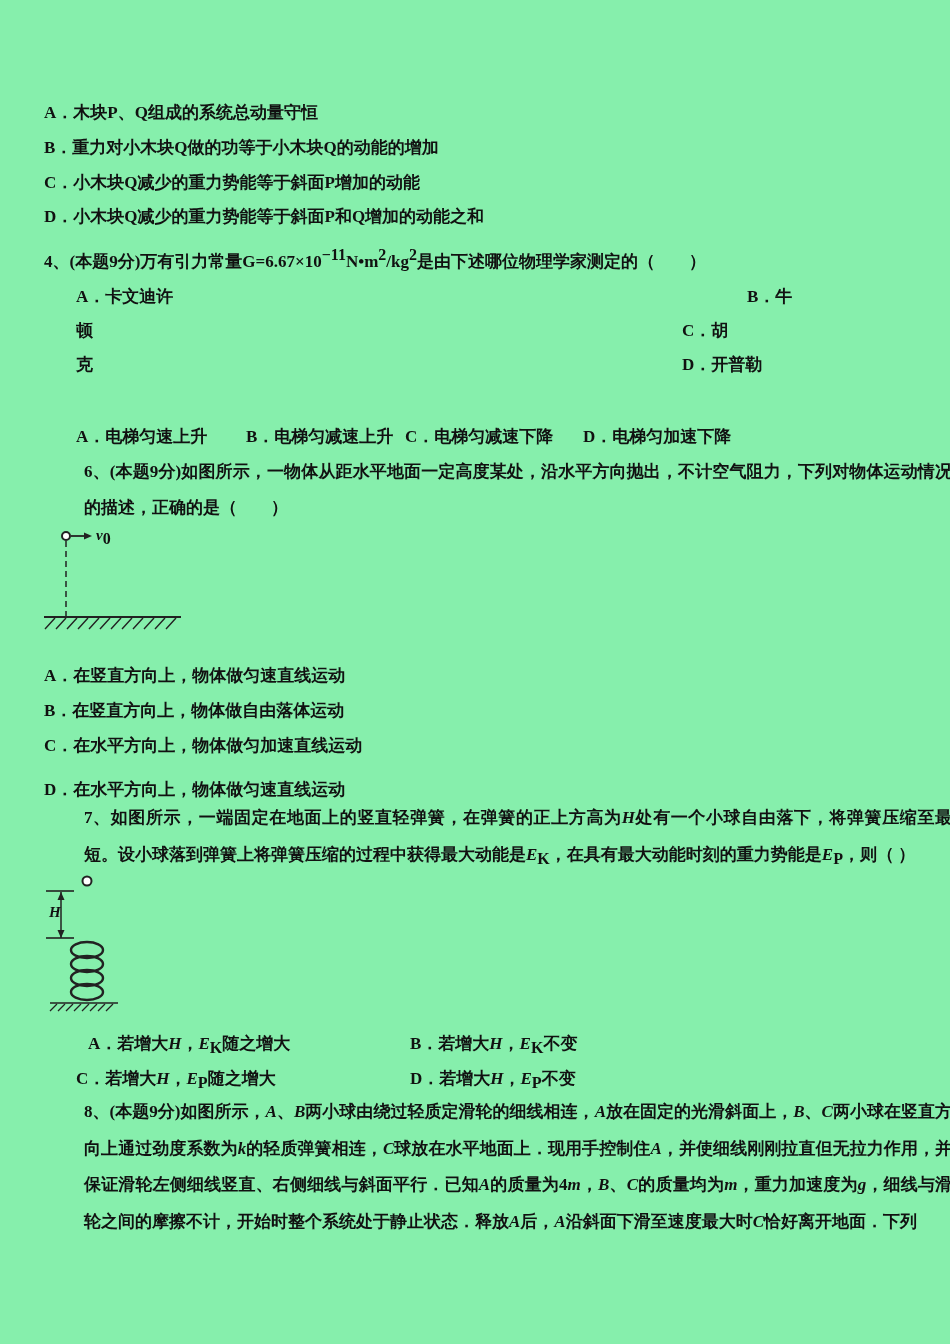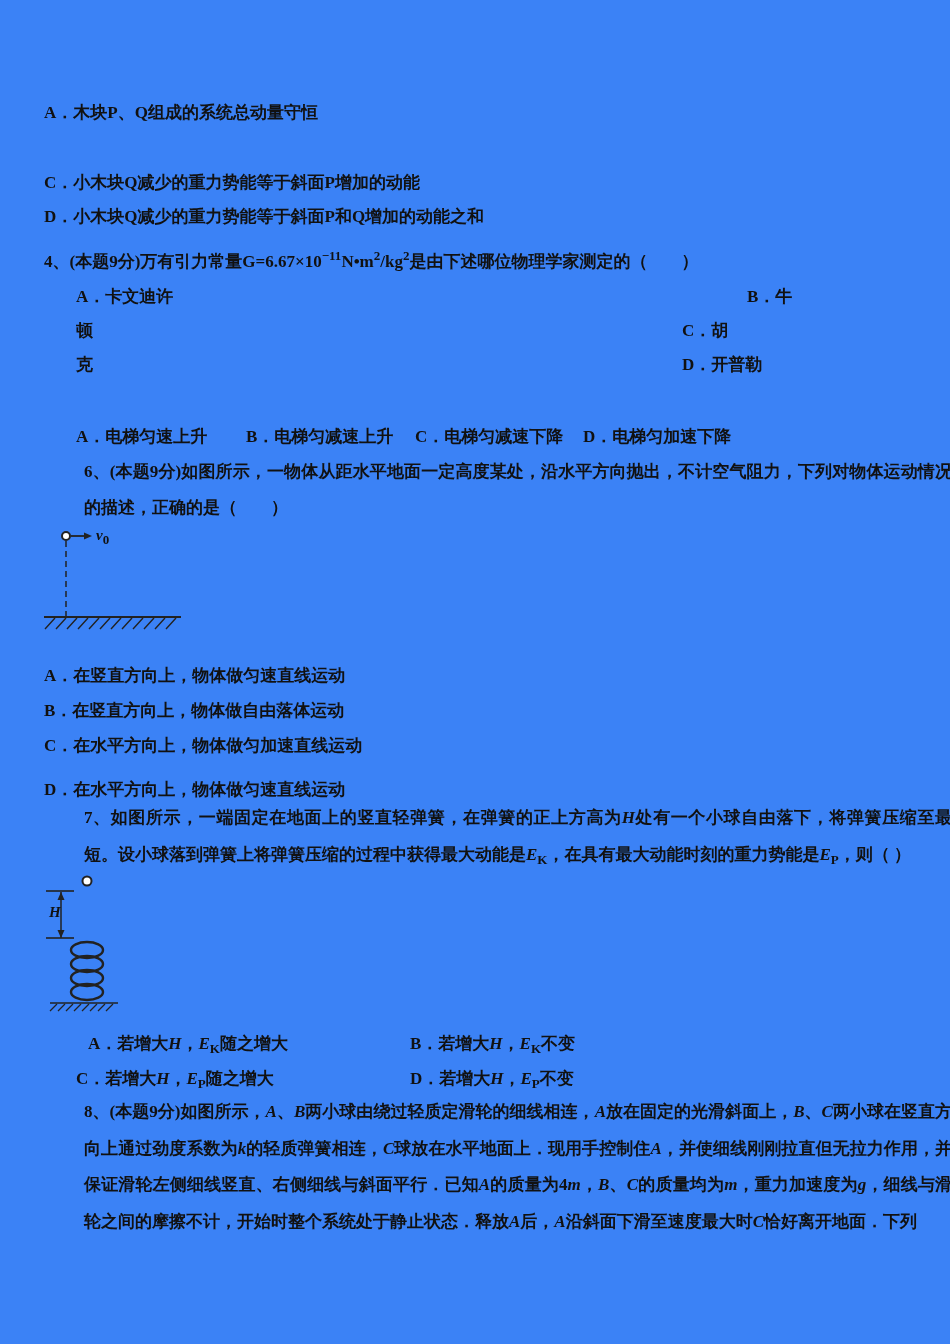--- a/index.html
+++ b/index.html
@@ -1,61 +1,62 @@
 <!DOCTYPE html>
 <html><head>
 <meta charset="utf-8">
 <style>
   html,body{margin:0;padding:0;background:#ffffff;}
   .page{
     position:relative;
     width:950px;height:1344px;
-    background:#3b82f6;
+    background:#86efac;
     color:#111111;
     font-family:"Liberation Serif","DejaVu Serif",serif;
     font-weight:700;
     font-size:17px;
     overflow:hidden;
   }
   .ln{position:absolute;left:44px;width:868px;height:24px;line-height:24px;white-space:nowrap;}
   .par{position:absolute;left:44px;width:868px;text-align:justify;margin-left:40px;}
   .cell{position:absolute;top:0;white-space:nowrap;margin-left:32px;}
-  sup,sub{font-size:13px;line-height:0;}
+  sup,sub{font-size:16px;line-height:0;}
   i{font-style:italic;}
   .diagram{position:absolute;text-decoration:underline;}
   .dlabel{position:absolute;font-size:15px;line-height:15px;white-space:nowrap;}
   svg{display:block;}
 </style>
 </head>
 <body>
 
 <div class="page">
 
   <div class="ln" style="top:101px">A．木块P、Q组成的系统总动量守恒</div>
+  <div class="ln" style="top:136px">B．重力对小木块Q做的功等于小木块Q的动能的增加</div>
   <div class="ln" style="top:205px">D．小木块Q减少的重力势能等于斜面P和Q增加的动能之和</div>
   <div class="ln" style="top:171px">C．小木块Q减少的重力势能等于斜面P增加的动能</div>
 
   <div class="ln" style="top:250px">4、(本题9分)万有引力常量G=6.67×10<sup>−11</sup>N•m<sup>2</sup>/kg<sup>2</sup>是由下述哪位物理学家测定的（　　）</div>
   <div class="ln" style="top:285px">
     <span class="cell" style="left:0">A．卡文迪许</span>
     <span class="cell" style="left:671px">B．牛</span>
   </div>
   <div class="ln" style="top:319px">
     <span class="cell" style="left:0">顿</span>
     <span class="cell" style="left:606px">C．胡</span>
   </div>
   <div class="ln" style="top:353px">
     <span class="cell" style="left:0">克</span>
     <span class="cell" style="left:606px">D．开普勒</span>
   </div>
 
   <div class="ln" style="top:425px">
     <span class="cell" style="left:0">A．电梯匀速上升</span>
     <span class="cell" style="left:170px">B．电梯匀减速上升</span>
-    <span class="cell" style="left:339px">C．电梯匀减速下降</span>
+    <span class="cell" style="left:329px">C．电梯匀减速下降</span>
     <span class="cell" style="left:507px">D．电梯匀加速下降</span>
   </div>
 
   <div class="par" style="top:454px;line-height:36px;">6、(本题9分)如图所示，一物体从距水平地面一定高度某处，沿水平方向抛出，不计空气阻力，下列对物体运动情况的描述，正确的是（　　）</div>
 
   <div class="diagram" style="left:40px;top:525px;width:150px;height:112px;">
     <svg width="150" height="112" viewBox="0 0 150 112">
       <circle cx="26" cy="11" r="4" fill="#ffffff" stroke="#222222" stroke-width="2"></circle>
       <line x1="31" y1="11" x2="44" y2="11" stroke="#222222" stroke-width="1.8"></line>
       <polygon points="44,7.5 52,11 44,14.5" fill="#222222"></polygon>

